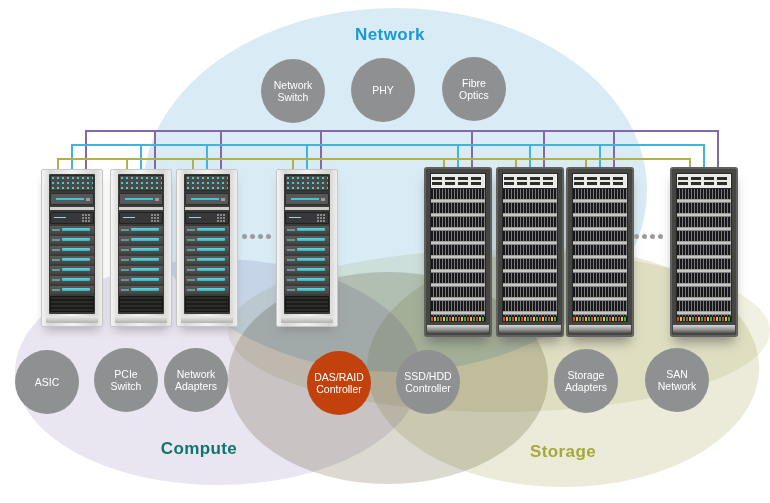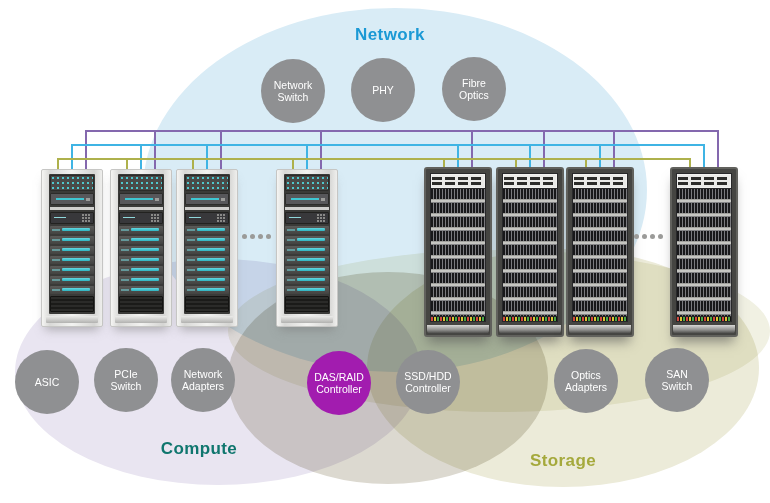--- a/index.html
+++ b/index.html
@@ -116,54 +116,54 @@
       <line x1="127" y1="159" x2="127" y2="180" stroke="#aeb14c" stroke-width="2"></line>
       <line x1="193" y1="159" x2="193" y2="180" stroke="#aeb14c" stroke-width="2"></line>
       <line x1="293" y1="159" x2="293" y2="180" stroke="#aeb14c" stroke-width="2"></line>
       <line x1="444" y1="159" x2="444" y2="180" stroke="#aeb14c" stroke-width="2"></line>
       <line x1="516" y1="159" x2="516" y2="180" stroke="#aeb14c" stroke-width="2"></line>
       <line x1="586" y1="159" x2="586" y2="180" stroke="#aeb14c" stroke-width="2"></line>
     </svg>
 
   <div class="zone-title t-network" style="color: rgb(27, 153, 213);">Network</div>
   <div class="zone-title t-compute" style="color: #0f766e;">Compute</div>
-  <div class="zone-title t-storage" style="color: rgb(165, 169, 60); margin-top: 9px;">Storage</div>
+  <div class="zone-title t-storage" style="color: rgb(165, 169, 60);">Storage</div>
 
   <div class="node" style="left: 261px; top: 59px; background: rgb(143, 144, 146); color: rgb(255, 255, 255);">
       <span>Network Switch</span>
     </div>
   <div class="node" style="left: 442px; top: 57px; background: rgb(143, 144, 146); color: rgb(255, 255, 255);">
       <span>Fibre Optics</span>
     </div>
   <div class="node" style="left: 351px; top: 58px; background: rgb(143, 144, 146); color: rgb(255, 255, 255);">
       <span>PHY</span>
     </div>
 
   <div class="node" style="left: 15px; top: 350px; background: rgb(143, 144, 146); color: rgb(255, 255, 255);">
       <span>ASIC</span>
     </div>
   <div class="node" style="left: 94px; top: 348px; background: rgb(143, 144, 146); color: rgb(255, 255, 255);">
       <span>PCIe Switch</span>
     </div>
-  <div class="node" style="left: 171px; top: 348px; background: rgb(143, 144, 146); color: rgb(255, 255, 255); align-items: center;">
+  <div class="node" style="left: 164px; top: 348px; background: rgb(143, 144, 146); color: rgb(255, 255, 255); align-items: center;">
       <span>Network Adapters</span>
     </div>
 
-  <div class="node" style="left: 307px; top: 351px; background: #a21caf; color: rgb(255, 255, 255);">
+  <div class="node" style="left: 307px; top: 351px; background: #c2410c; color: rgb(255, 255, 255);">
       <span>DAS/RAID Controller</span>
     </div>
   <div class="node" style="left: 396px; top: 350px; background: rgb(143, 144, 146); color: rgb(255, 255, 255);">
       <span>SSD/HDD Controller</span>
     </div>
 
   <div class="node" style="left: 554px; top: 349px; background: rgb(143, 144, 146); color: rgb(255, 255, 255);">
-      <span>Optics Adapters</span>
+      <span>Storage Adapters</span>
     </div>
   <div class="node" style="left: 645px; top: 348px; background: rgb(143, 144, 146); color: rgb(255, 255, 255);">
-      <span>SAN Switch</span>
+      <span>SAN Network</span>
     </div>
 
   <div id="compute-racks">
       <div class="crack" style="left: 41px; top: 169px;">
     <div class="cbody">
       <div class="cu patch"></div>
       <div class="cu ctl1">
             <i></i>
           </div>
       <div class="cu gapu"></div>

